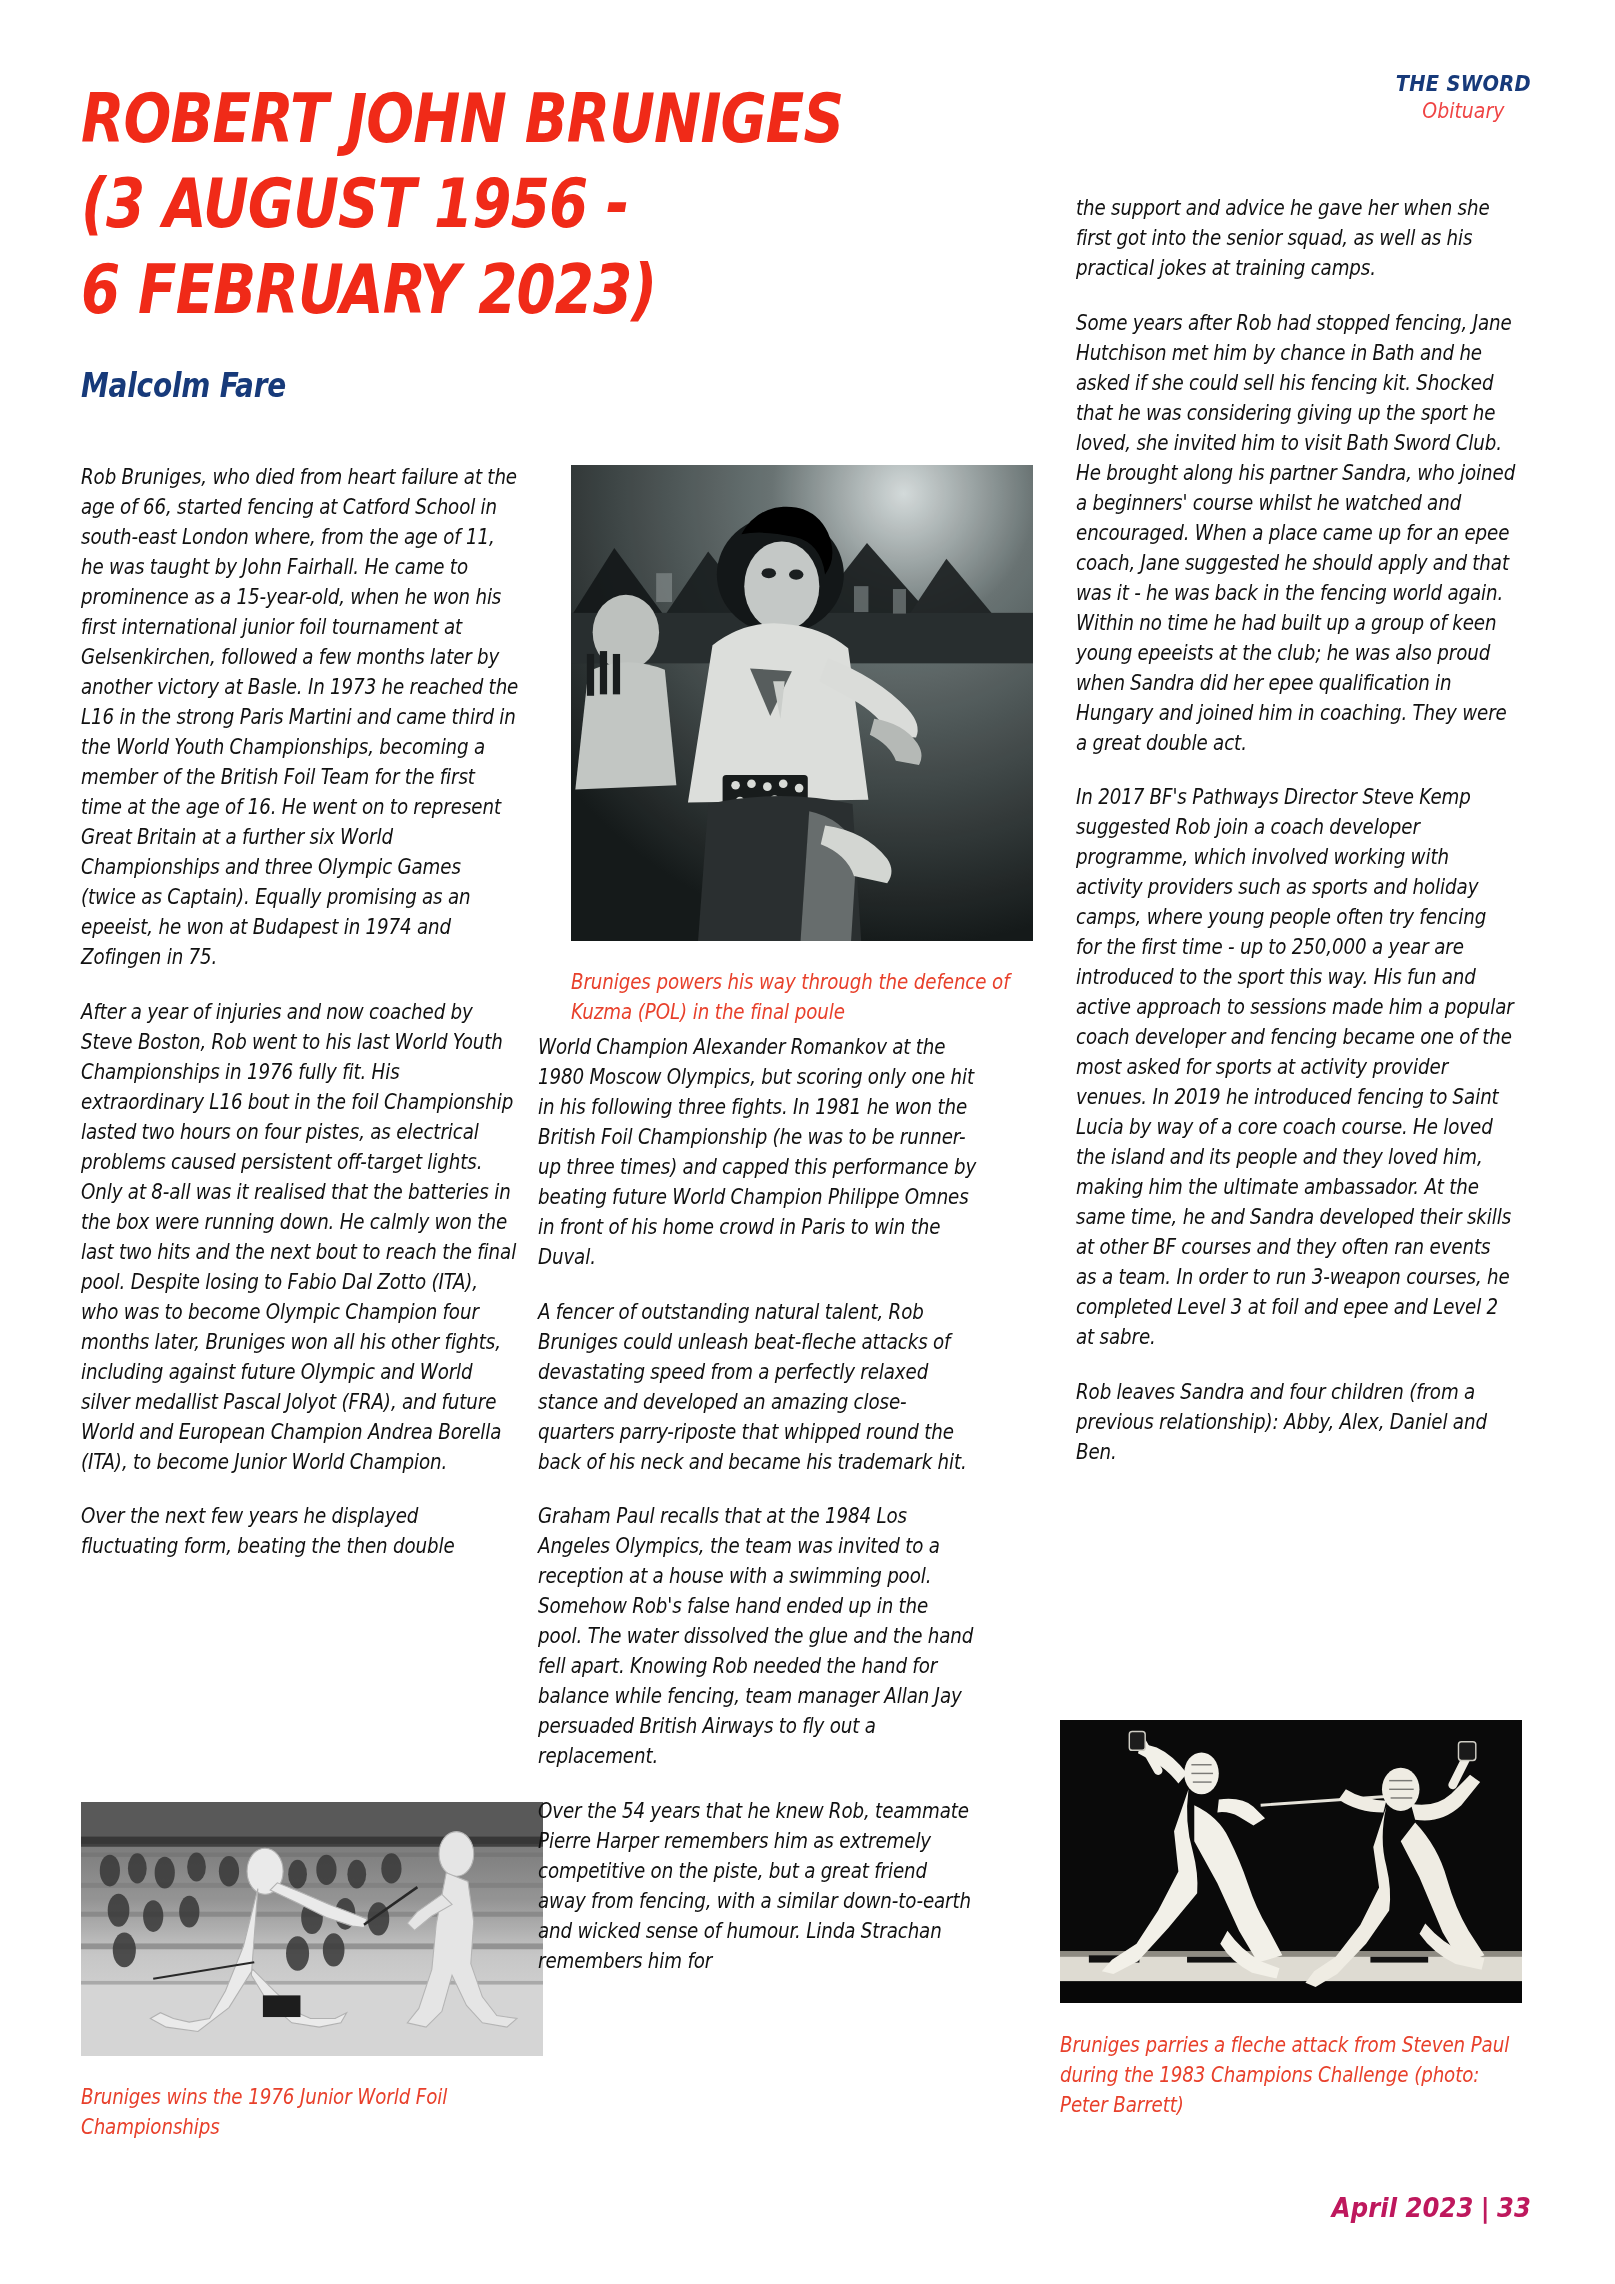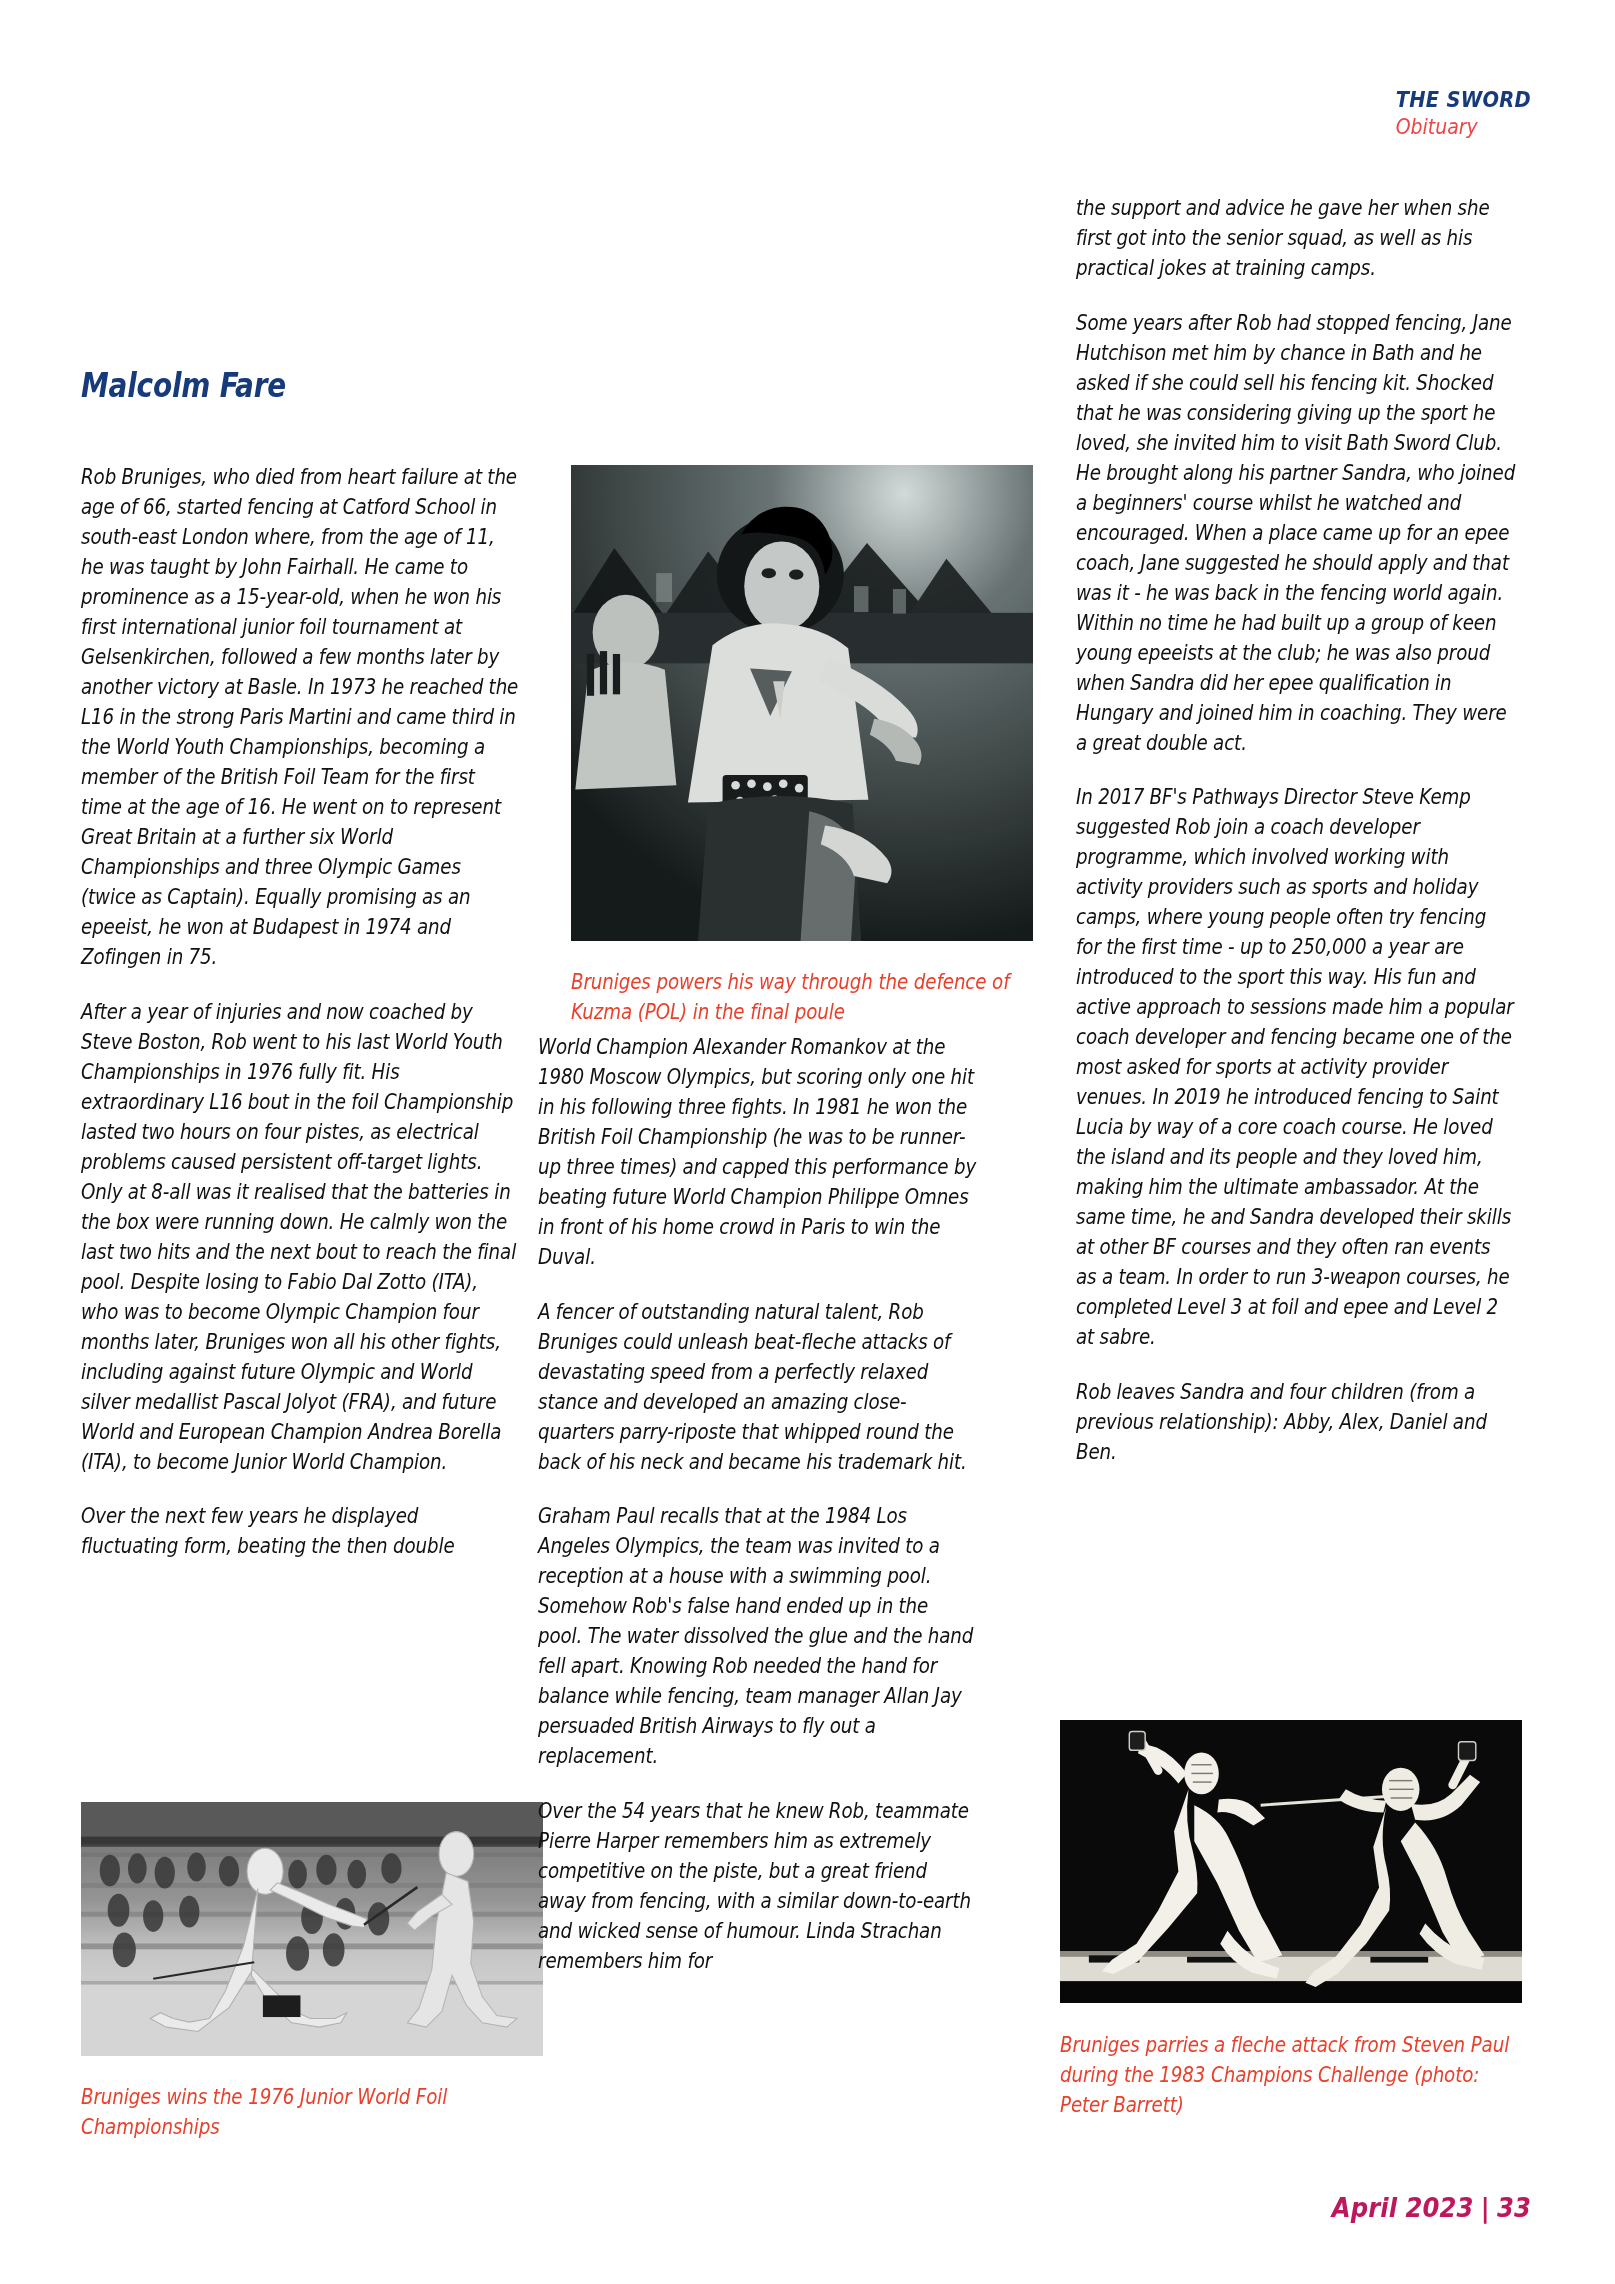--- a/index.html
+++ b/index.html
@@ -13,22 +13,22 @@
     height: 2284px;
     background: #ffffff;
     font-family: "DejaVu Sans Condensed", "Liberation Sans Narrow", "Liberation Sans", sans-serif;
     overflow: hidden;
   }
 
   
   .masthead {
     position: absolute;
     right: 85px;
-    top: 86px;
-    text-align: left;
+    top: 70px;
+    text-align: center;
     line-height: 1.28;
   }
   .masthead .pub {
     font-size: 21.6px;
     font-weight: bold;
     font-style: italic;
     color: #173A7A;
     letter-spacing: 0.3px;
   }
   .masthead .section {
@@ -170,20 +170,25 @@
 </head>
 <body>
 
 <div class="page">
 
   <div class="masthead">
     <div class="pub">THE SWORD</div>
     <div class="section">Obituary</div>
   </div>
 
+  <div class="headline">
+    <div class="line">ROBERT JOHN BRUNIGES</div>
+    <div class="line">(3 AUGUST 1956 -</div>
+    <div class="line">6 FEBRUARY 2023)</div>
+  </div>
   <div class="byline">Malcolm Fare</div>
 
   <div class="col col1">
     <p class="body">Rob Bruniges, who died from heart failure at the age of 66, started fencing at Catford School in south-east London where, from the age of 11, he was taught by John Fairhall. He came to prominence as a 15-year-old, when he won his first international junior foil tournament at Gelsenkirchen, followed a few months later by another victory at Basle. In 1973 he reached the L16 in the strong Paris Martini and came third in the World Youth Championships, becoming a member of the British Foil Team for the first time at the age of 16. He went on to represent Great Britain at a further six World Championships and three Olympic Games (twice as Captain). Equally promising as an epeeist, he won at Budapest in 1974 and Zofingen in 75.</p>
     <p class="body">After a year of injuries and now coached by Steve Boston, Rob went to his last World Youth Championships in 1976 fully fit. His extraordinary L16 bout in the foil Championship lasted two hours on four pistes, as electrical problems caused persistent off-target lights. Only at 8-all was it realised that the batteries in the box were running down. He calmly won the last two hits and the next bout to reach the final pool. Despite losing to Fabio Dal Zotto (ITA), who was to become Olympic Champion four months later, Bruniges won all his other fights, including against future Olympic and World silver medallist Pascal Jolyot (FRA), and future World and European Champion Andrea Borella (ITA), to become Junior World Champion.</p>
     <p class="body">Over the next few years he displayed fluctuating form, beating the then double</p>
   </div>
 
   <div class="photo photo-col1">
     <svg viewBox="0 0 640 352" preserveAspectRatio="none" role="img">

